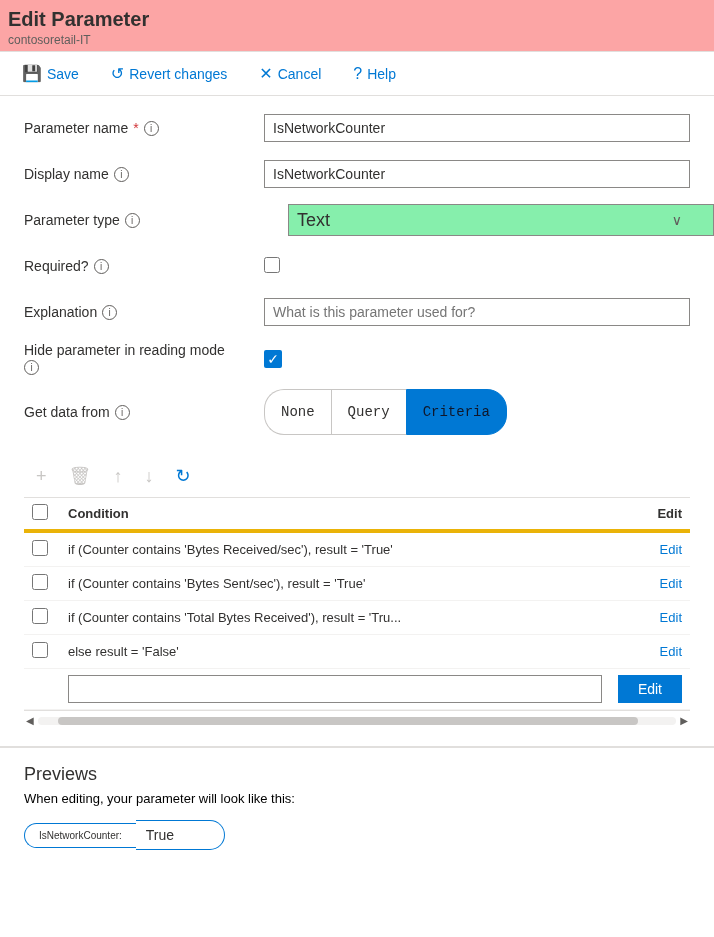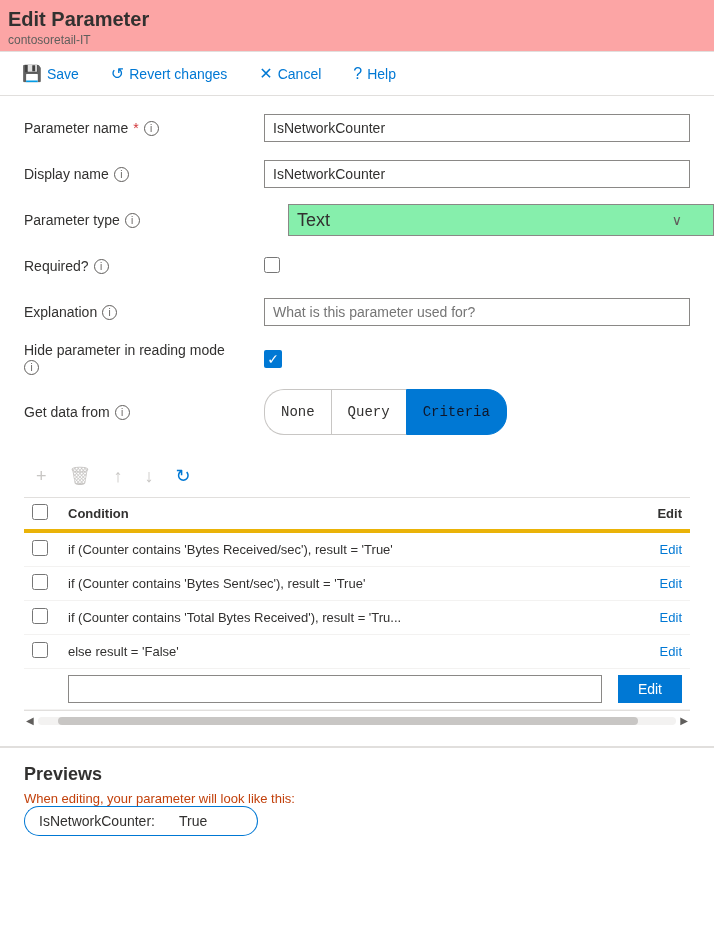--- a/index.html
+++ b/index.html
@@ -275,38 +275,39 @@
       color: #605e5c;
       font-size: 10px;
       cursor: pointer;
     }
     .previews-section {
       padding: 16px 24px;
       border-top: 1px solid #e1dfdd;
     }
     .previews-title {
       font-size: 18px;
-      font-weight: 700;
+      font-weight: 400;
       margin-bottom: 6px;
     }
     .previews-subtitle {
       font-size: 13px;
-      color: #c2410c;
+      color: #000000;
+      margin-bottom: 14px;
     }
     .preview-field {
       display: flex;
       align-items: center;
       gap: 0;
     }
     .preview-label {
       border: 1.5px solid #0078d4;
       border-right: none;
       border-radius: 20px 0 0 20px;
       padding: 6px 14px;
-      font-size: 14px;
+      font-size: 10px;
       color: #323130;
       background: #fff;
     }
     .preview-value {
       border: 1.5px solid #0078d4;
       border-left: none;
       border-radius: 0 20px 20px 0;
       padding: 6px 50px 6px 10px;
       font-size: 14px;
       color: #323130;

